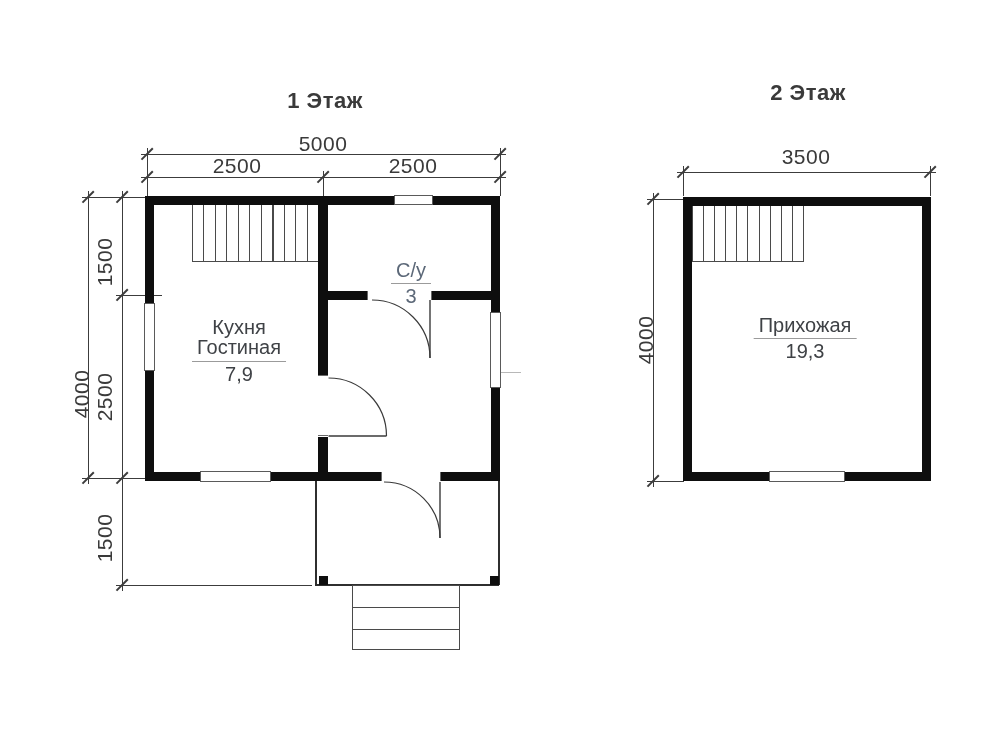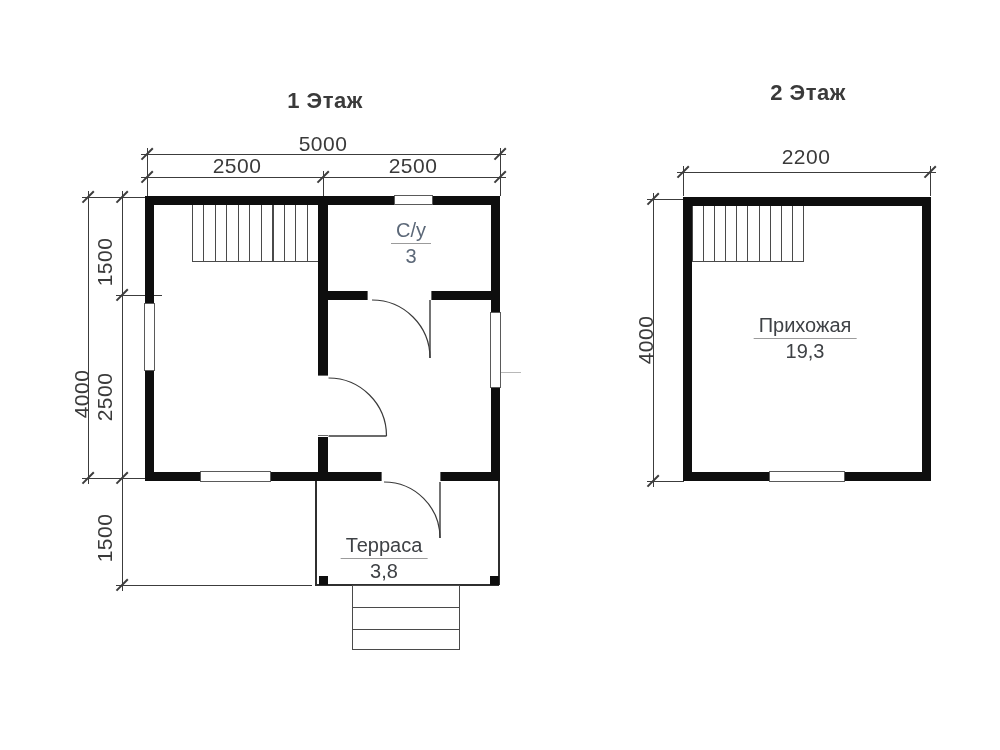--- a/index.html
+++ b/index.html
@@ -25,21 +25,21 @@
     white-space:nowrap;transform:translate(-50%,-50%);letter-spacing:.5px;}
   .dim-text.vert{transform:translate(-50%,-50%) rotate(-90deg);}
   .floor-title{position:absolute;font-size:22px;color:var(--dim-text,#3a3a3a);
     white-space:nowrap;transform:translateX(-50%);letter-spacing:.5px;font-weight:bold;}
   .room-label{position:absolute;transform:translateX(-50%);text-align:center;
     font-size:20px;line-height:1.02;white-space:nowrap;}
   .room-label .room-name{display:inline-block;border-bottom:1.5px solid var(--underline,#9b9b9b);
     padding:0 5px 3px 5px;}
   .room-label .room-area{margin-top:2px;}
   .room-label.dark{color:var(--label-dark,#3f4246);}
-  .room-label.blue{color:var(--label-blue,#5c6878);}
+  .room-label.blue{color:var(--label-blue,#5c6878);margin-top:40px;}
   .terr-line{position:absolute;background:#2f2f2f;}
   .post{position:absolute;width:9px;height:9px;background:#0e0e0e;}
   .steps{position:absolute;border:1.2px solid #4a4a4a;box-sizing:border-box;background:#fff;}
   .step-line{position:absolute;left:0;right:0;height:1.2px;background:#4a4a4a;}
   .faint{position:absolute;background:#b8b8b8;}
   svg.doors{position:absolute;left:0;top:0;pointer-events:none;}
 </style>
 </head>
 <body>
 
@@ -117,38 +117,41 @@
 
   <svg class="doors" width="1000" height="750" viewBox="0 0 1000 750">
     <path d="M 372 300 A 58 58 0 0 1 430 358" fill="none" stroke="#3a3a3a" stroke-width="1.2"></path>
     <line x1="430" y1="300" x2="430" y2="358" stroke="#3a3a3a" stroke-width="1.4"></line>
     <path d="M 328.5 378 A 58 58 0 0 1 386.5 436" fill="none" stroke="#3a3a3a" stroke-width="1.2"></path>
     <line x1="328.5" y1="436" x2="386.5" y2="436" stroke="#3a3a3a" stroke-width="1.4"></line>
     <path d="M 384 482 A 56 56 0 0 1 440 538" fill="none" stroke="#3a3a3a" stroke-width="1.2"></path>
     <line x1="440" y1="482" x2="440" y2="538" stroke="#3a3a3a" stroke-width="1.4"></line>
   </svg>
 
+  <div class="room-label dark" style="left:239px;top:317px;">
+    <div class="room-name">
+      <div>Кухня</div>
+      <div>Гостиная</div>
+    </div>
+    <div class="room-area">7,9</div>
+  </div>
 
   <div class="room-label blue" style="left:411px;top:220px;">
     <div class="room-name">С/у</div>
     <div class="room-area">3</div>
   </div>
 
 
-  <div class="room-label dark" style="left:384px;top:535px;">
-    <div class="room-name">Терраса</div>
-    <div class="room-area">3,8</div>
-  </div>
 
   <div class="floor-title" style="left:808px;top:80px;">2 Этаж</div>
 
   <div class="hline" style="left:677px;top:172px;width:259px;"></div>
   <div class="tick" style="left:675px;top:171px;"></div>
   <div class="tick" style="left:922px;top:171px;"></div>
-  <div class="dim-text" style="left:806px;top:157px;">2200</div>
+  <div class="dim-text" style="left:806px;top:157px;">3500</div>
   <div class="vline" style="left:683px;top:166px;height:30px;"></div>
   <div class="vline" style="left:930px;top:166px;height:30px;"></div>
 
   <div class="vline" style="left:653px;top:193px;height:294px;"></div>
   <div class="tick" style="left:645px;top:198px;"></div>
   <div class="tick" style="left:645px;top:480px;"></div>
   <div class="dim-text vert" style="left:646px;top:340px;">4000</div>
   <div class="hline" style="left:647px;top:199px;width:37px;"></div>
   <div class="hline" style="left:647px;top:481px;width:37px;"></div>
 

